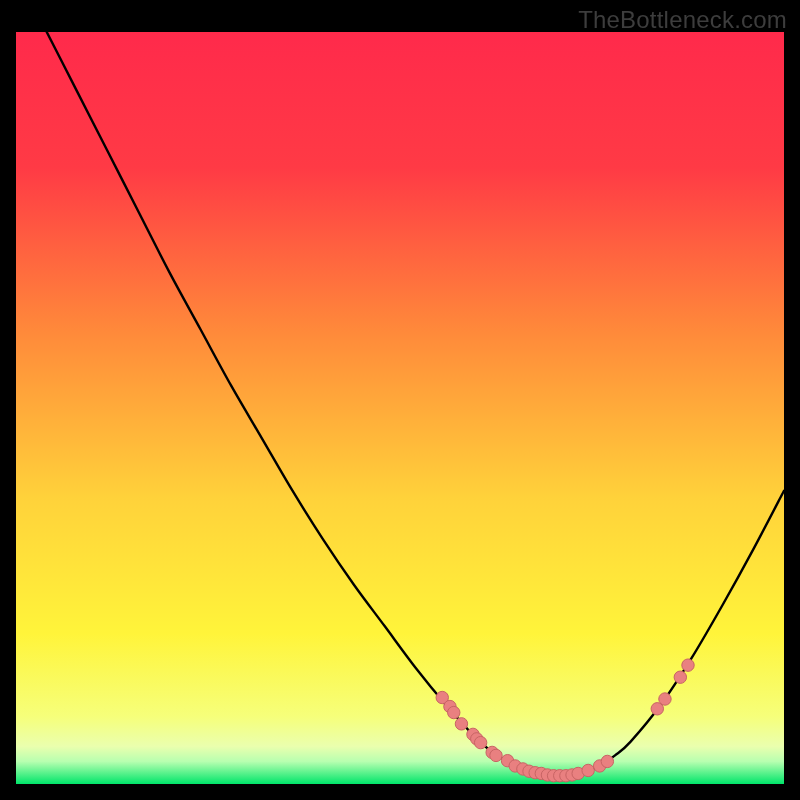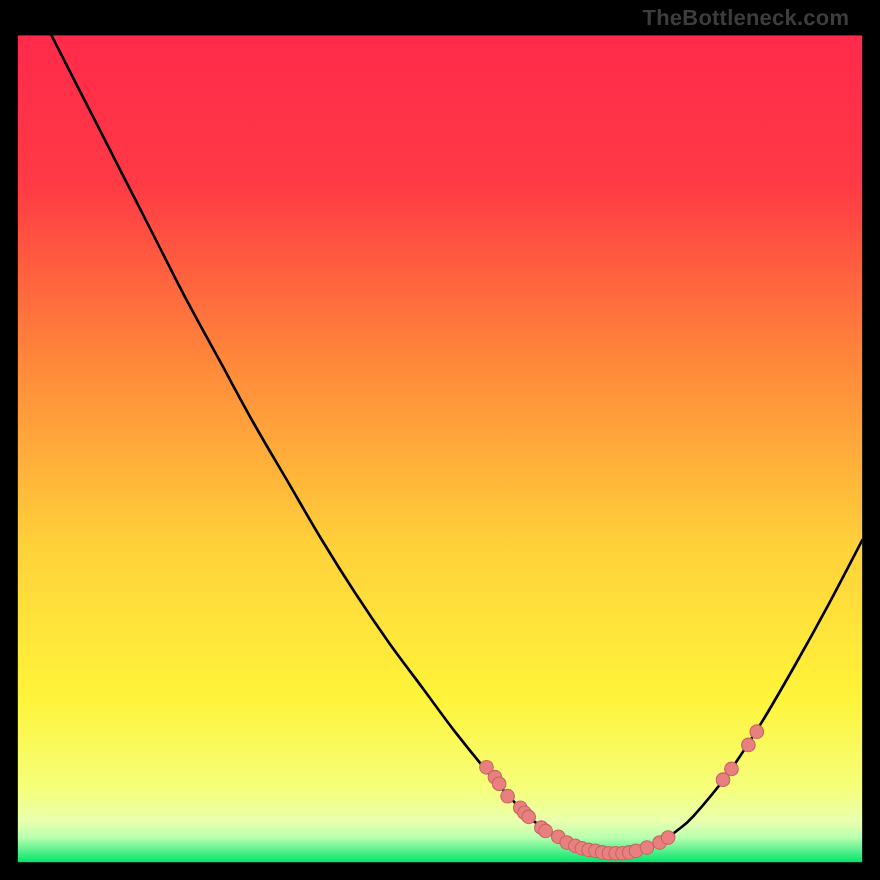--- a/index.html
+++ b/index.html
@@ -19,24 +19,24 @@
   #plot-area {
     position: absolute;
     left: 16px;
     top: 32px;
     width: 768px;
     height: 752px;
   }
   #attribution {
     position: absolute;
     top: 6px;
-    right: 28px;
+    right: 13px;
     color: #3d3d3d;
-    font-size: 20px;
-    font-weight: 700;
+    font-size: 24px;
+    font-weight: 400;
     letter-spacing: 0.2px;
     user-select: none;
   }
 </style>
 </head>
 <body>
 
 <div id="container">
   <div id="attribution">TheBottleneck.com</div>
   <svg id="plot-area" viewBox="0 0 768 752" preserveAspectRatio="none">

